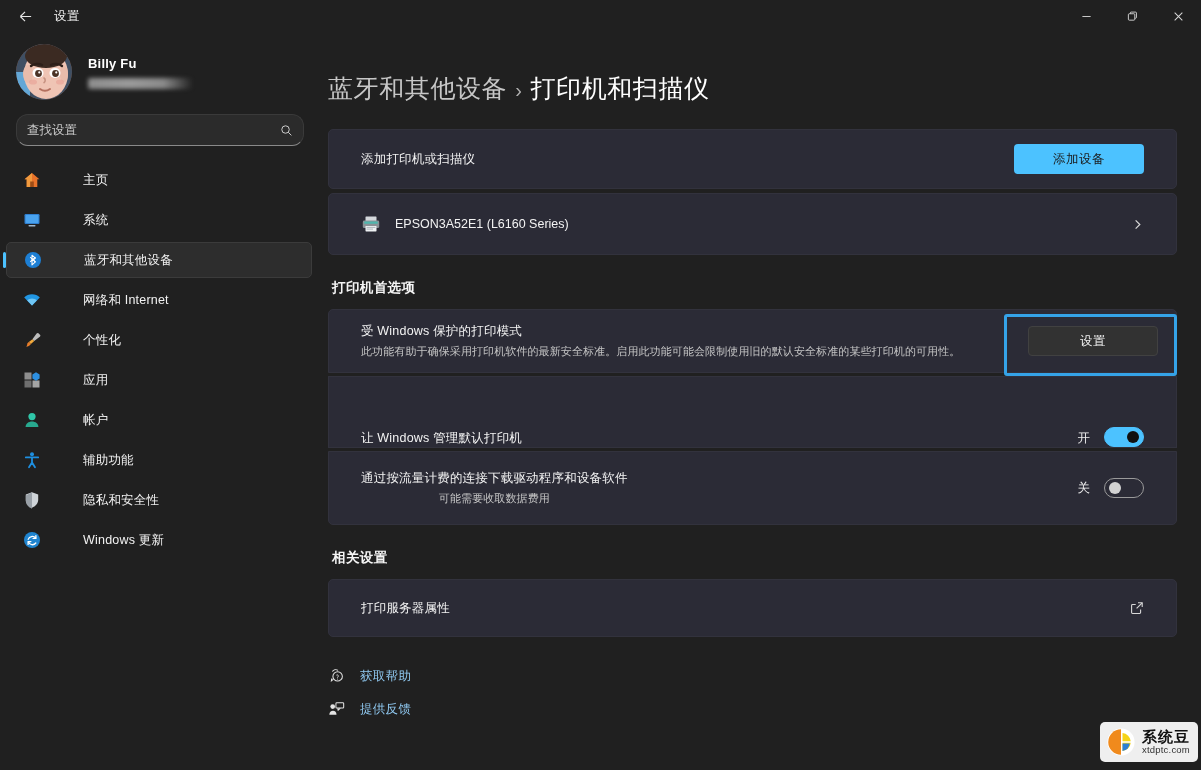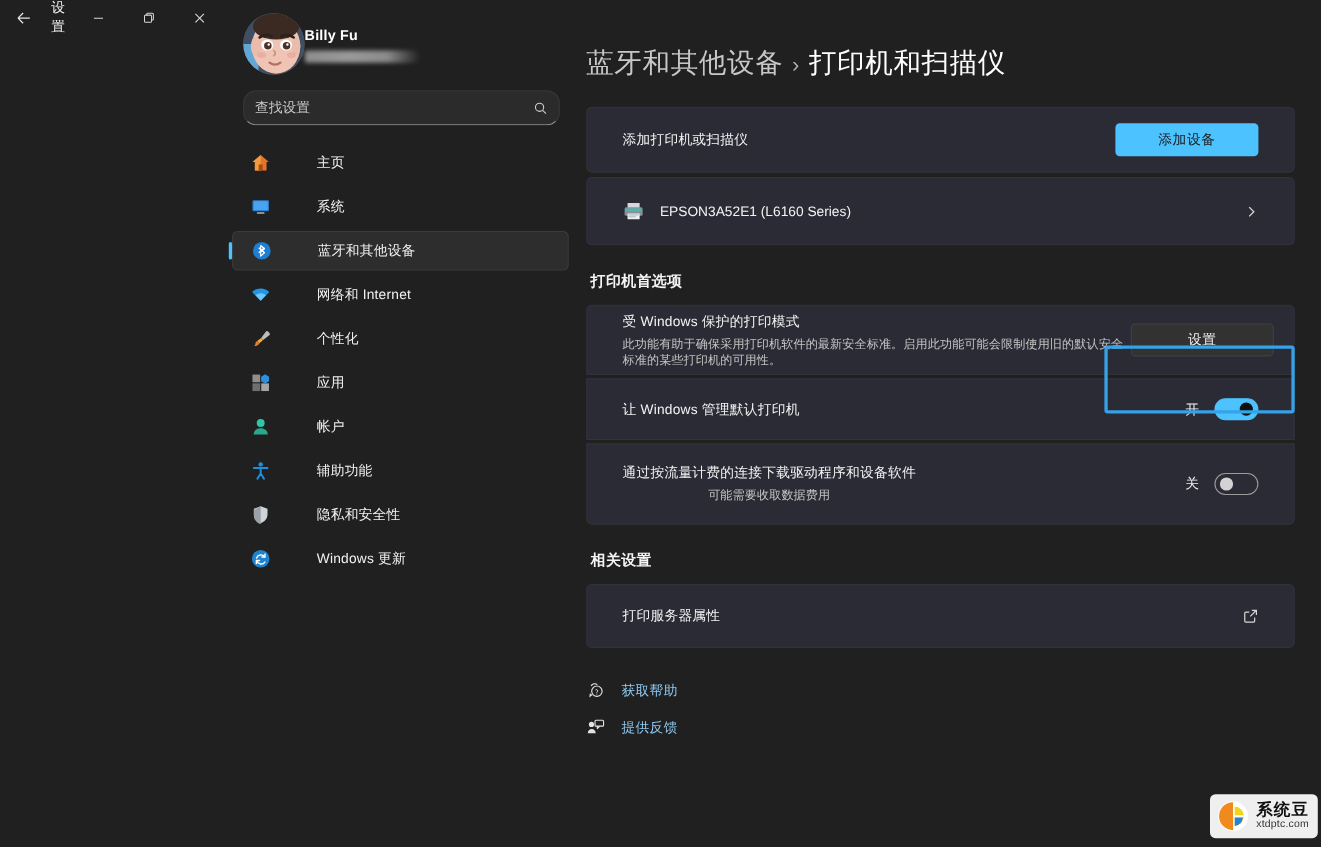--- a/index.html
+++ b/index.html
@@ -7,21 +7,21 @@
     width: 1201px; height: 770px;
     background: #202020;
     font-family: "Liberation Sans", "DejaVu Sans", sans-serif;
     overflow: hidden;
   }
   .window {
     position: relative;
     width: 1201px; height: 770px;
     background: #202020;
     display: flex;
-    flex-direction: row;
+    flex-direction: column;
   }
 
   
   .titlebar {
     height: 32px;
     flex: 0 0 32px;
     display: flex;
     align-items: center;
     background: #202020;
   }
@@ -69,21 +69,21 @@
   }
   .avatar {
     width: 56px; height: 56px;
     border-radius: 50%;
     overflow: hidden;
     flex: 0 0 56px;
     position: relative;
     background: #6d5247;
   }
   .avatar svg { width: 100%; height: 100%; display: block; }
-  .account-text { }
+  .account-text { margin-left: 16px; }
   .account-name {
     font-size: 13px; font-weight: bold; color: #ffffff;
     letter-spacing: .2px;
   }
   .account-email-blur {
     margin-top: 7px;
     width: 105px; height: 11px;
     border-radius: 2px;
     background: linear-gradient(90deg,#8d8d8d 0%,#9a9a9a 40%,#8a8a8a 72%,rgba(120,120,120,0) 100%);
     filter: blur(2px);
@@ -207,21 +207,21 @@
 
   .section-head {
     font-size: 13.5px;
     font-weight: bold;
     color: #f5f5f5;
     margin: 24px 0 12px 4px;
     letter-spacing: .4px;
   }
 
   .row-protected { height: 64px; padding-right: 18px; }
-  .row-toggle { height: 56px; }
+  .row-toggle { height: 72px; align-items: flex-end; }
   .row-toggle-2 { height: 74px; text-align: center; }
 
   .toggle-state {
     font-size: 12.5px; color: #efefef;
     margin-right: 14px;
   }
   .toggle {
     width: 40px; height: 20px;
     border-radius: 10px;
     position: relative;

